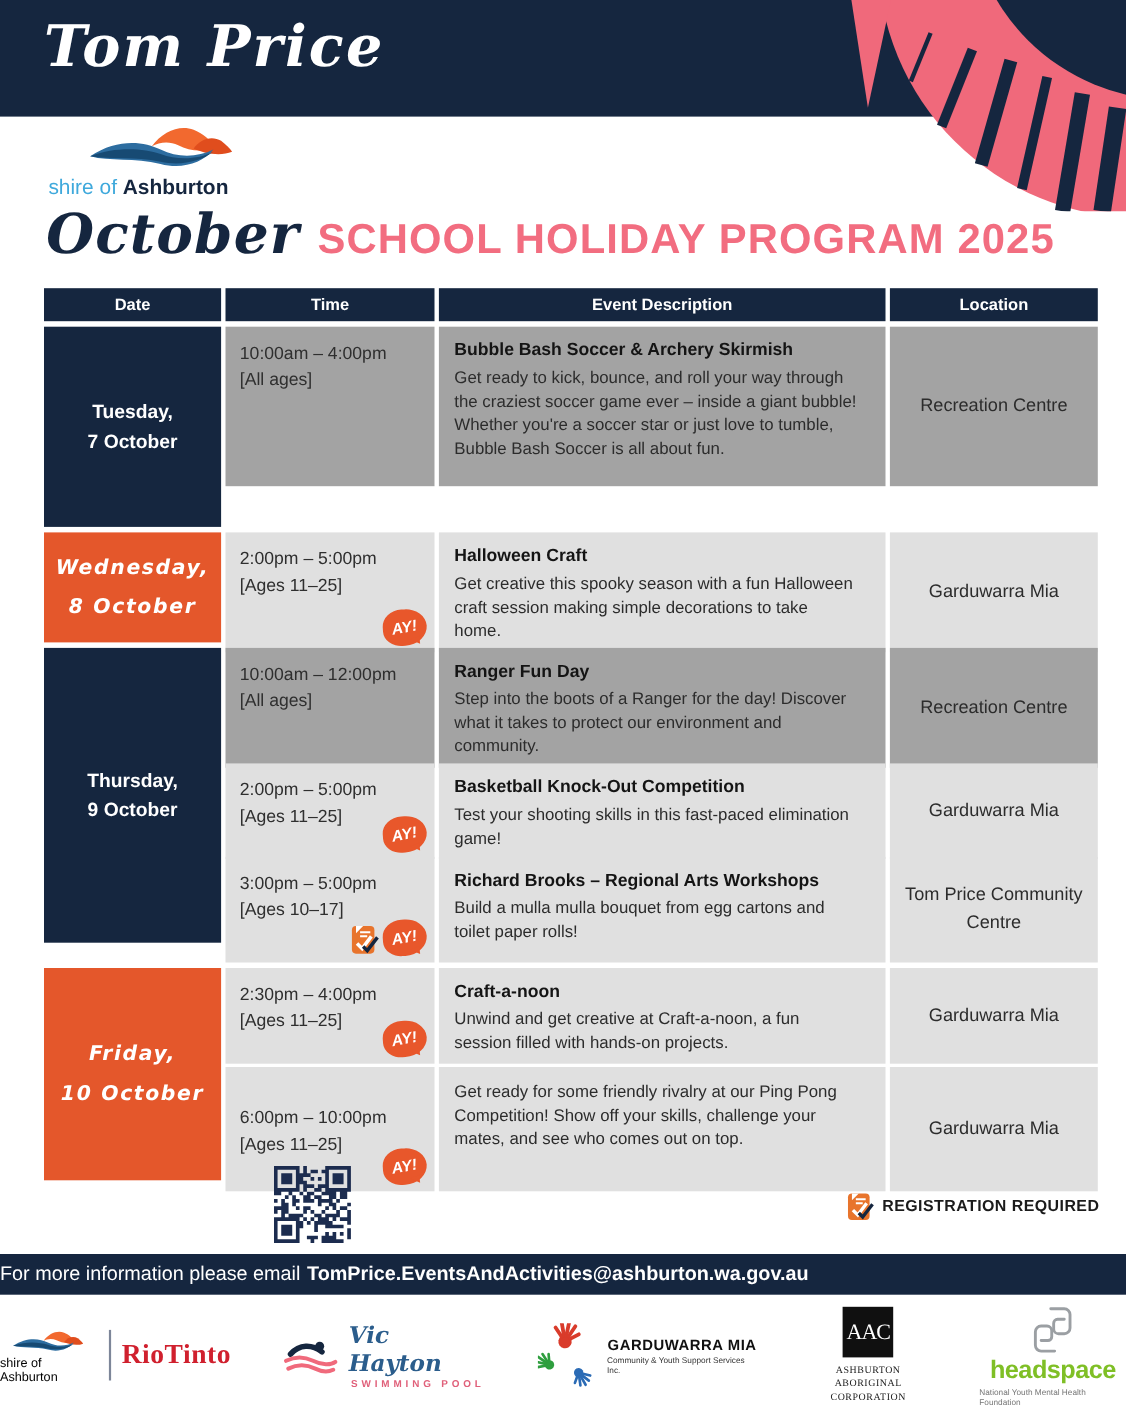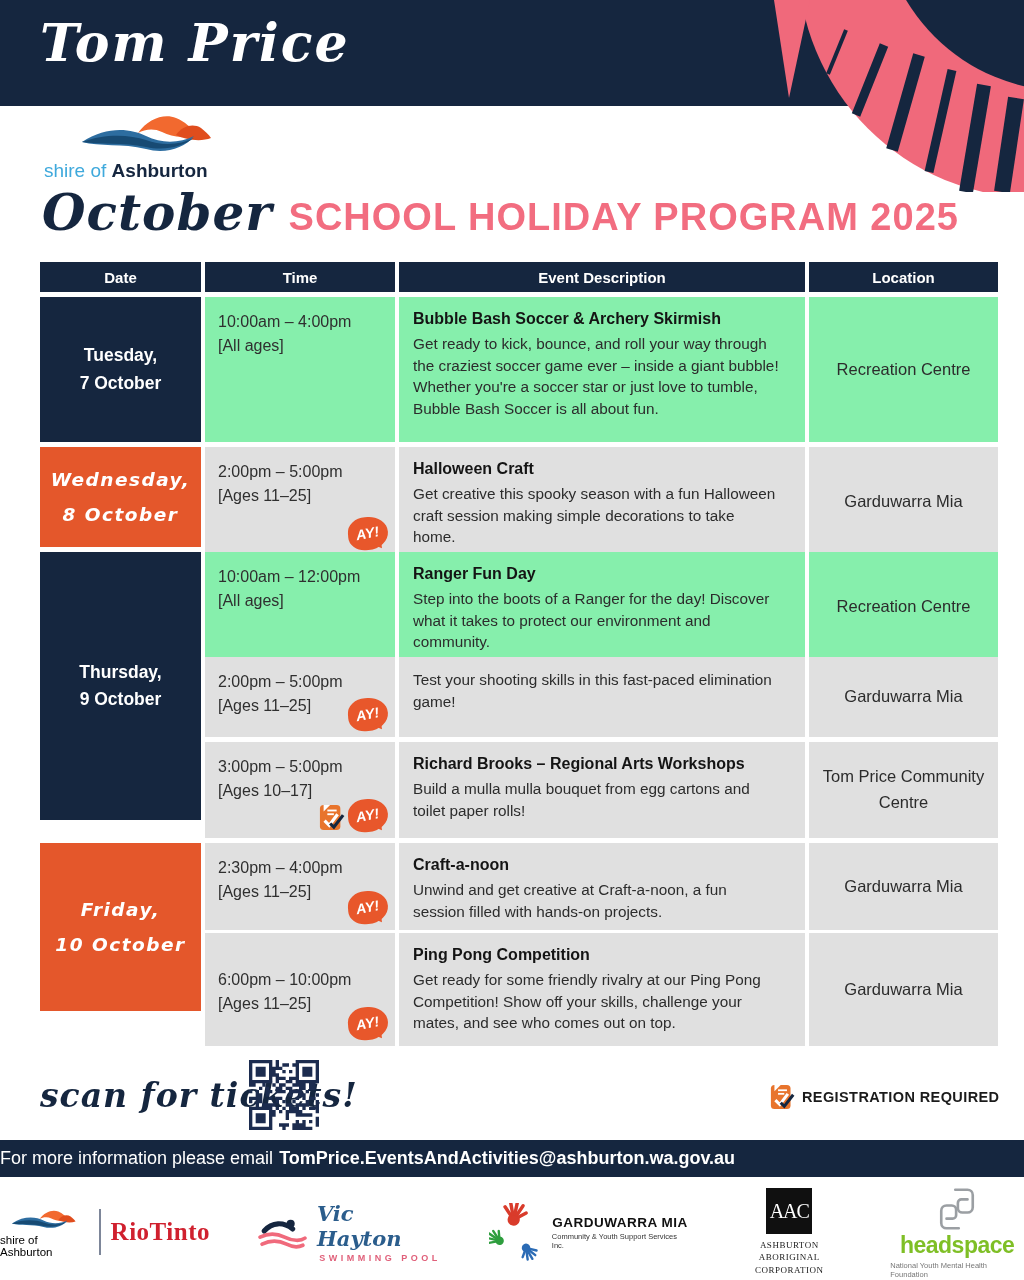--- a/index.html
+++ b/index.html
@@ -30,21 +30,21 @@
   .hcell{background:#15263f;color:#fff;font-weight:700;font-size:15px;height:30px;
          display:flex;align-items:center;justify-content:center;}
   .day{display:grid;grid-template-columns:161px 793px;column-gap:4px;margin-top:5px;}
   .datecell{display:flex;flex-direction:column;align-items:center;justify-content:center;
             color:#fff;text-align:center;}
   .datecell.navy{background:#15263f;font-weight:800;font-size:17.5px;line-height:1.55;}
   .datecell.orange{background:#e4572b;font-style:italic;font-weight:600;font-size:18.5px;
             letter-spacing:1.5px;line-height:1.9;font-family:"DejaVu Sans",sans-serif;}
   .rows{display:flex;flex-direction:column;gap:5px;}
   .row{display:grid;grid-template-columns:190px 406px 189px;column-gap:4px;}
-  .shade-light .cell{background:#86efac;}
+  .shade-light .cell{background:#a3a3a3;}
   .shade-dark  .cell{background:#e0e0e0;}
   .cell.time{position:relative;padding:13px 8px 8px 13px;font-size:16px;color:#2f2f2f;line-height:1.5;}
   .badges{position:absolute;right:7px;bottom:6px;display:flex;align-items:flex-end;gap:3px;}
   .ay{position:relative;width:40px;height:33px;background:#e8572b;border-radius:48% 52% 55% 45%;
       display:flex;align-items:center;justify-content:center;transform:rotate(-4deg);}
   .ay::after{content:"";position:absolute;bottom:-7px;right:5px;border:7px solid transparent;
       border-top-color:#e8572b;border-right-width:2px;transform:rotate(-18deg);}
   .ay span{color:#fff;font-weight:800;font-style:italic;font-size:14px;transform:rotate(-7deg);}
   .cell.event{padding:12px 24px 8px 14px;}
   .ev-title{font-weight:700;font-size:16px;color:#141414;margin-bottom:3px;line-height:1.3;}
@@ -124,21 +124,21 @@
 
   <div class="table">
     <div class="thead">
       <div class="hcell">Date</div>
       <div class="hcell">Time</div>
       <div class="hcell">Event Description</div>
       <div class="hcell">Location</div>
     </div>
 
     <section class="day">
-      <div class="datecell navy" style="height:145px">
+      <div class="datecell navy" style="height:182px">
         <div>Tuesday,</div>
         <div>7 October</div>
       </div>
       <div class="rows">
         <div class="row shade-light" style="height:145px">
           <div class="cell time">
             <div>10:00am – 4:00pm</div>
             <div>[All ages]</div>
           </div>
           <div class="cell event">
@@ -202,20 +202,21 @@
           <div class="cell time">
             <div>2:00pm – 5:00pm</div>
             <div>[Ages 11–25]</div>
             <div class="badges">
                 <div class="ay">
                   <span>AY!</span>
                 </div>
               </div>
           </div>
           <div class="cell event">
+            <div class="ev-title">Basketball Knock-Out Competition</div>
             <div class="ev-desc">Test your shooting skills in this fast-paced elimination game!</div>
           </div>
           <div class="cell loc">
               <span>Garduwarra Mia</span>
             </div>
         </div>
         <div class="row shade-dark" style="height:96px">
           <div class="cell time">
             <div>3:00pm – 5:00pm</div>
             <div>[Ages 10–17]</div>
@@ -238,21 +239,21 @@
             <div class="ev-desc">Build a mulla mulla bouquet from egg cartons and toilet paper rolls!</div>
           </div>
           <div class="cell loc">
               <span>Tom Price Community Centre</span>
             </div>
         </div>
       </div>
     </section>
 
     <section class="day">
-      <div class="datecell orange" style="height:168px">
+      <div class="datecell orange" style="height:193px">
         <div>Friday,</div>
         <div>10 October</div>
       </div>
       <div class="rows">
         <div class="row shade-dark" style="height:85px">
           <div class="cell time">
             <div>2:30pm – 4:00pm</div>
             <div>[Ages 11–25]</div>
             <div class="badges">
                 <div class="ay">
@@ -272,32 +273,30 @@
           <div class="cell time">
             <div style="margin-top:22px">6:00pm – 10:00pm</div>
             <div>[Ages 11–25]</div>
             <div class="badges">
                 <div class="ay">
                   <span>AY!</span>
                 </div>
               </div>
           </div>
           <div class="cell event">
-            <div class="ev-title">Ping Pong Competition</div>
             <div class="ev-desc">Get ready for some friendly rivalry at our Ping Pong Competition! Show off your skills, challenge your mates, and see who comes out on top.</div>
           </div>
           <div class="cell loc">
               <span>Garduwarra Mia</span>
             </div>
         </div>
       </div>
     </section>
   </div>
 
-  <div class="scan">scan for tickets!</div>
   <svg id="qr" width="70" height="70" viewBox="0 0 21 21">
       <path fill="#1c2c4f" fill-rule="evenodd" d="M8 0h1v1h-1zM8 1h1v1h-1zM10 1h1v1h-1zM11 1h1v1h-1zM13 1h1v1h-1zM7 2h1v1h-1zM8 2h1v1h-1zM9 2h1v1h-1zM7 3h1v1h-1zM10 3h1v1h-1zM12 3h1v1h-1zM7 4h1v1h-1zM8 4h1v1h-1zM8 5h1v1h-1zM9 5h1v1h-1zM10 5h1v1h-1zM12 5h1v1h-1zM13 5h1v1h-1zM8 6h1v1h-1zM11 6h1v1h-1zM12 6h1v1h-1zM0 7h1v1h-1zM1 7h1v1h-1zM4 7h1v1h-1zM7 7h1v1h-1zM9 7h1v1h-1zM10 7h1v1h-1zM13 7h1v1h-1zM14 7h1v1h-1zM15 7h1v1h-1zM16 7h1v1h-1zM18 7h1v1h-1zM19 7h1v1h-1zM3 8h1v1h-1zM5 8h1v1h-1zM8 8h1v1h-1zM9 8h1v1h-1zM11 8h1v1h-1zM12 8h1v1h-1zM15 8h1v1h-1zM16 8h1v1h-1zM18 8h1v1h-1zM19 8h1v1h-1zM0 9h1v1h-1zM2 9h1v1h-1zM5 9h1v1h-1zM6 9h1v1h-1zM8 9h1v1h-1zM9 9h1v1h-1zM10 9h1v1h-1zM12 9h1v1h-1zM13 9h1v1h-1zM14 9h1v1h-1zM15 9h1v1h-1zM17 9h1v1h-1zM2 10h1v1h-1zM3 10h1v1h-1zM5 10h1v1h-1zM12 10h1v1h-1zM15 10h1v1h-1zM16 10h1v1h-1zM20 10h1v1h-1zM0 11h1v1h-1zM1 11h1v1h-1zM2 11h1v1h-1zM3 11h1v1h-1zM6 11h1v1h-1zM8 11h1v1h-1zM9 11h1v1h-1zM14 11h1v1h-1zM16 11h1v1h-1zM18 11h1v1h-1zM19 11h1v1h-1zM0 12h1v1h-1zM2 12h1v1h-1zM3 12h1v1h-1zM8 12h1v1h-1zM10 12h1v1h-1zM13 12h1v1h-1zM17 12h1v1h-1zM20 12h1v1h-1zM2 13h1v1h-1zM4 13h1v1h-1zM5 13h1v1h-1zM6 13h1v1h-1zM7 13h1v1h-1zM11 13h1v1h-1zM12 13h1v1h-1zM14 13h1v1h-1zM15 13h1v1h-1zM16 13h1v1h-1zM17 13h1v1h-1zM20 13h1v1h-1zM8 14h1v1h-1zM10 14h1v1h-1zM12 14h1v1h-1zM13 14h1v1h-1zM14 14h1v1h-1zM16 14h1v1h-1zM18 14h1v1h-1zM19 14h1v1h-1zM20 14h1v1h-1zM7 15h1v1h-1zM9 15h1v1h-1zM11 15h1v1h-1zM12 15h1v1h-1zM13 15h1v1h-1zM14 15h1v1h-1zM15 15h1v1h-1zM20 15h1v1h-1zM7 16h1v1h-1zM11 16h1v1h-1zM14 16h1v1h-1zM15 16h1v1h-1zM16 16h1v1h-1zM17 16h1v1h-1zM18 16h1v1h-1zM11 17h1v1h-1zM20 17h1v1h-1zM14 18h1v1h-1zM16 18h1v1h-1zM18 18h1v1h-1zM20 18h1v1h-1zM9 19h1v1h-1zM10 19h1v1h-1zM11 19h1v1h-1zM13 19h1v1h-1zM14 19h1v1h-1zM15 19h1v1h-1zM16 19h1v1h-1zM20 19h1v1h-1zM10 20h1v1h-1zM13 20h1v1h-1zM14 20h1v1h-1zM15 20h1v1h-1zM16 20h1v1h-1zM17 20h1v1h-1zM18 20h1v1h-1z M0 0h7v7h-7z M1 1h5v5h-5z M2 2h3v3h-3z M14 0h7v7h-7z M15 1h5v5h-5z M16 2h3v3h-3z M0 14h7v7h-7z M1 15h5v5h-5z M2 16h3v3h-3z"></path>
     </svg>
 
   <div class="reg">
     <svg width="25" height="29" viewBox="0 0 28 32">
       <rect x="1" y="3" width="22" height="27" rx="4" fill="#e8742c"></rect>
       <path d="M5 3 L12 3 L5 10 Z" fill="#fff"></path>
       <line x1="9" y1="9" x2="19" y2="9" stroke="#fff" stroke-width="2"></line>
       <line x1="9" y1="13" x2="16" y2="13" stroke="#fff" stroke-width="2"></line>

